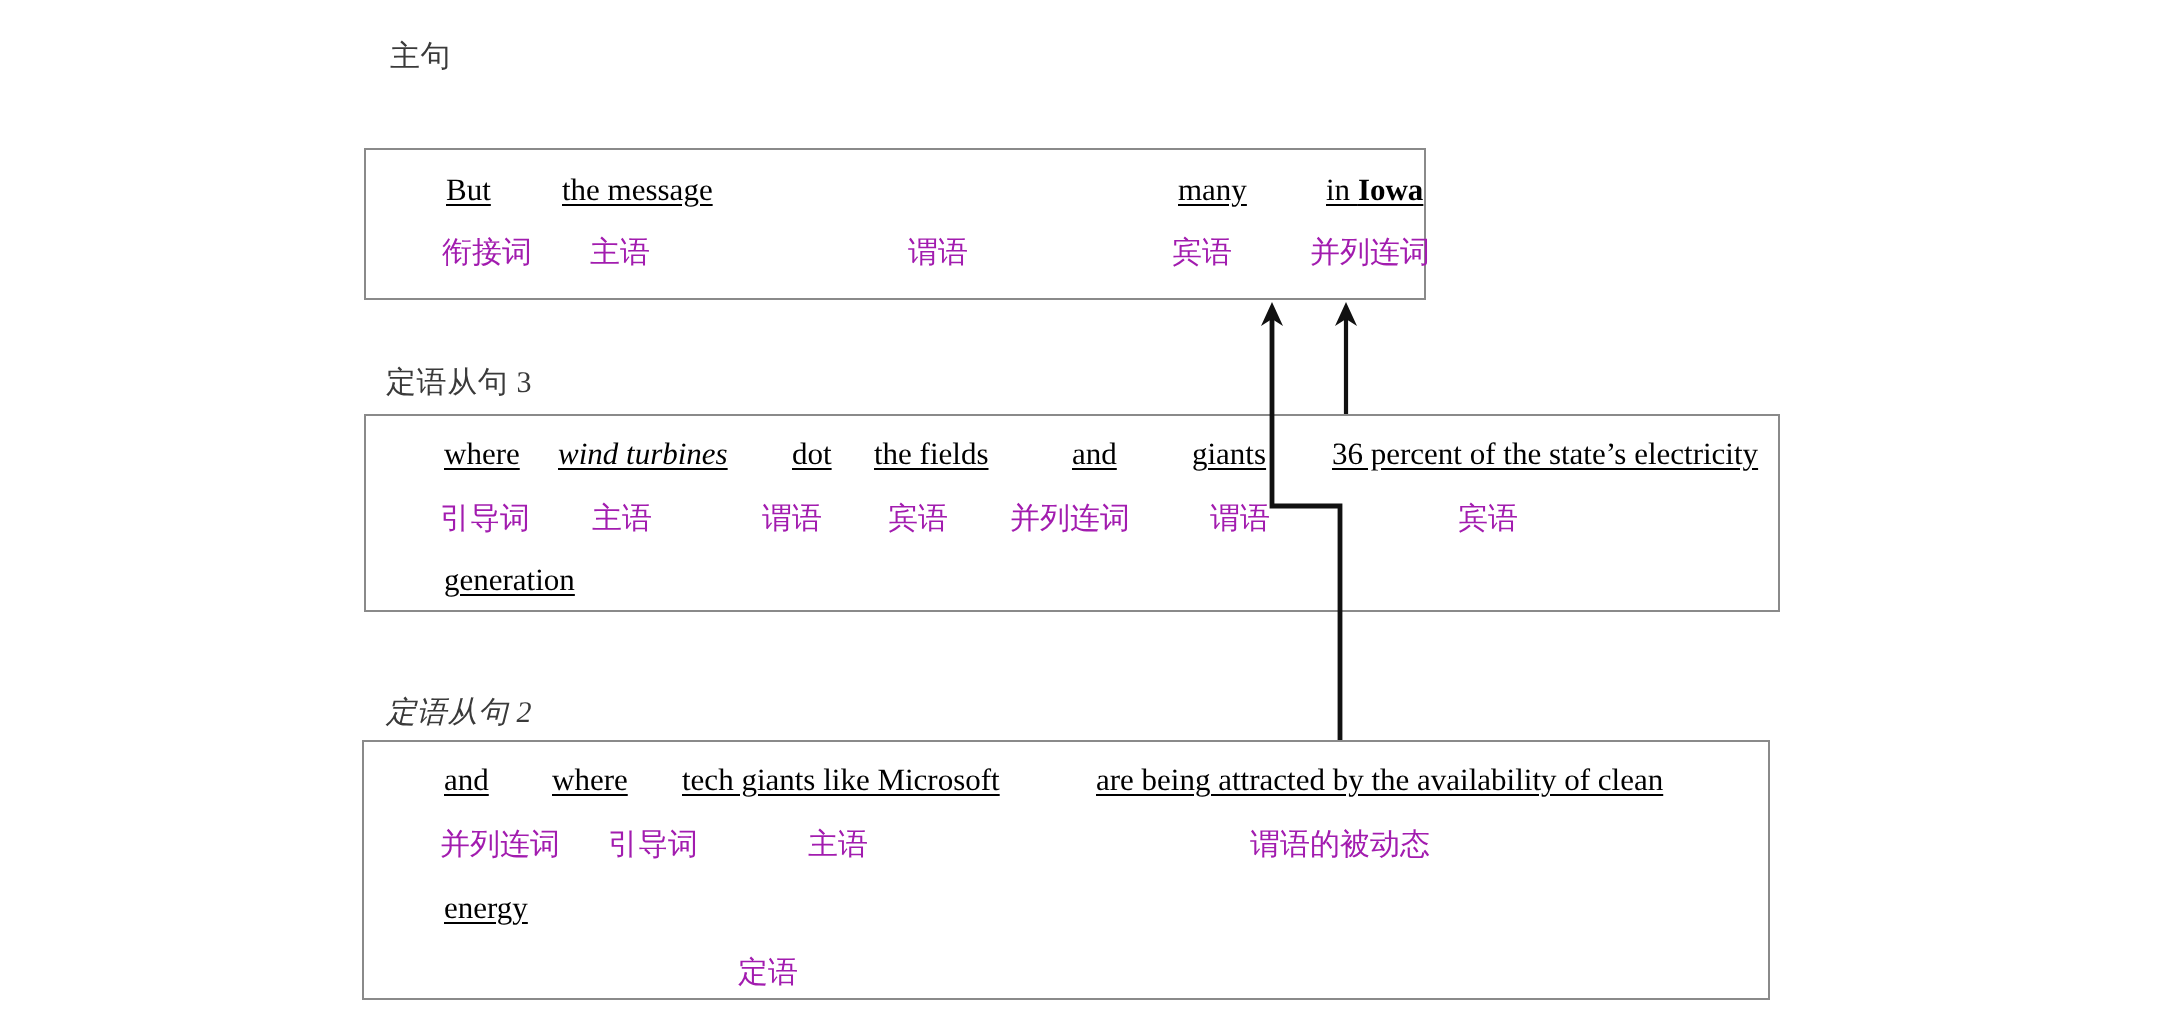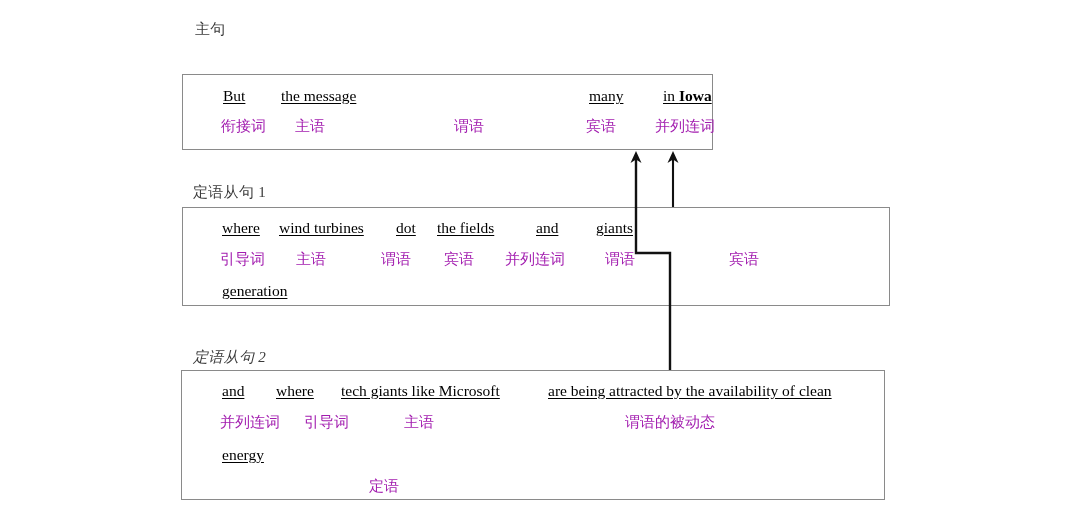--- a/index.html
+++ b/index.html
@@ -64,30 +64,31 @@
     <span class="tk en" style="left:378px;top:12px;">many</span>
     <span class="tk en b" style="left:452px;top:12px;"><span>in </span><strong>Iowa</strong></span>
 
     <span class="tk cn" style="left:10px;top:42px;">衔接词</span>
     <span class="tk cn" style="left:84px;top:42px;">主语</span>
     <span class="tk cn" style="left:243px;top:42px;">谓语</span>
     <span class="tk cn" style="left:375px;top:42px;">宾语</span>
     <span class="tk cn" style="left:444px;top:42px;">并列连词</span>
   </div>
 
-  <div class="caption" style="left:193px;top:171px;">定语从句 1</div>
+  <div class="caption" style="left:193px;top:171px;">定语从句 3</div>
 
   <div class="box" style="left:182px;top:195px;width:708px;height:99px;">
 
     <span class="tk en" style="left:11px;top:11px;">where</span>
-    <span class="tk en" style="left:68px;top:11px;">wind turbines</span>
+    <span class="tk en" style="left:68px;top:11px;font-style:italic;">wind turbines</span>
     <span class="tk en" style="left:185px;top:11px;">dot</span>
     <span class="tk en" style="left:226px;top:11px;">the fields</span>
     <span class="tk en" style="left:325px;top:11px;">and</span>
     <span class="tk en" style="left:385px;top:11px;">giants</span>
+    <span class="tk en" style="left:455px;top:11px;">36 percent of the state’s electricity</span>
 
     <span class="tk cn" style="left:9px;top:42px;">引导词</span>
     <span class="tk cn" style="left:85px;top:42px;">主语</span>
     <span class="tk cn" style="left:170px;top:42px;">谓语</span>
     <span class="tk cn" style="left:233px;top:42px;">宾语</span>
     <span class="tk cn" style="left:294px;top:42px;">并列连词</span>
     <span class="tk cn" style="left:394px;top:42px;">谓语</span>
     <span class="tk cn" style="left:518px;top:42px;">宾语</span>
 
     <span class="tk en" style="left:11px;top:74px;">generation</span>

